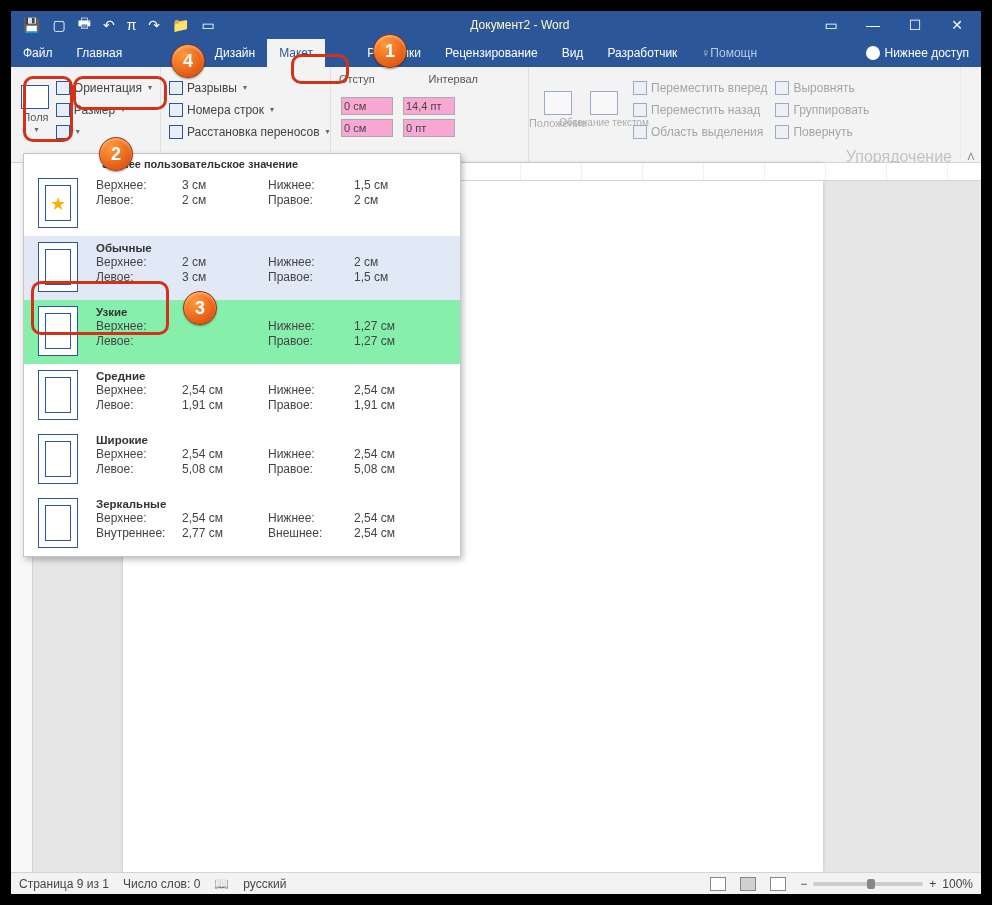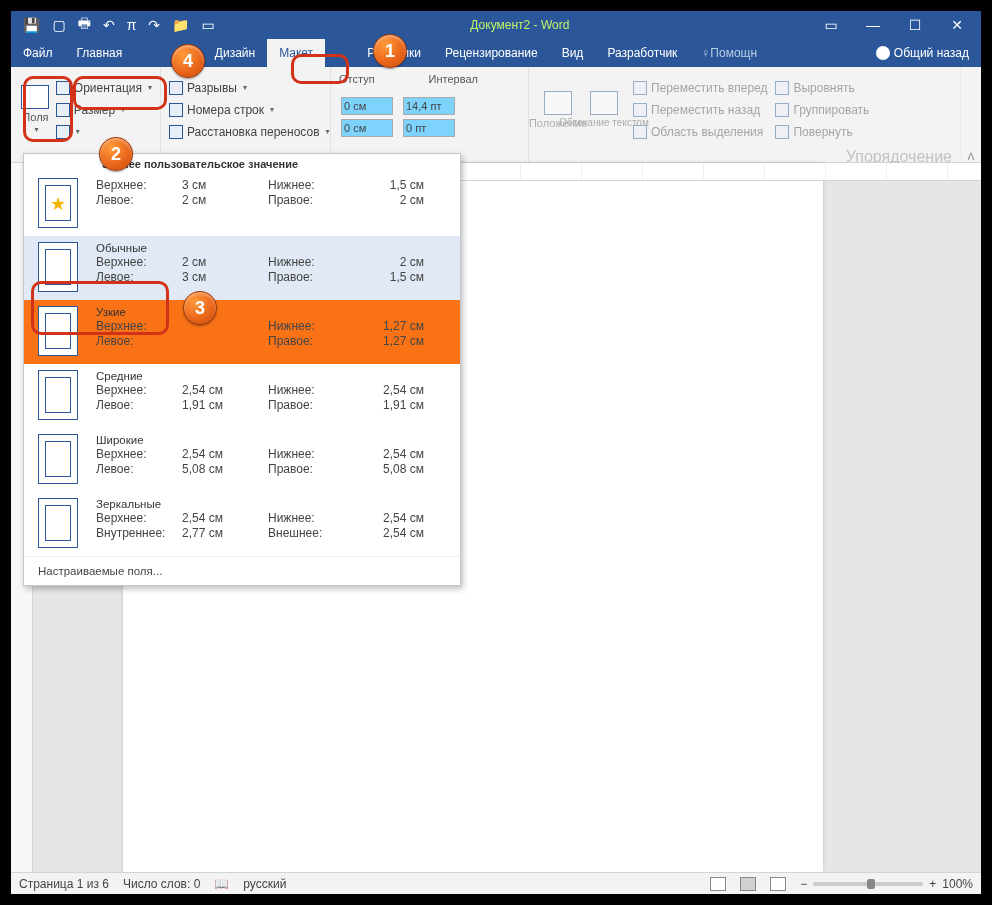--- a/index.html
+++ b/index.html
@@ -1,63 +1,63 @@
 <!DOCTYPE html>
 <html><head>
 <meta charset="utf-8">
 <style>
 *{box-sizing:border-box;margin:0;padding:0;font-family:"Segoe UI",Tahoma,sans-serif;font-size:12px;color:#444}
 body{background:#000;width:992px;height:905px;overflow:hidden}
 .frame{position:absolute;left:10px;top:10px;width:972px;height:885px;background:#e6e6e6;border:1px solid #000}
 .titlebar{height:28px;background:#2b579a;display:flex;align-items:center;color:#fff}
 .qat{display:flex;align-items:center;gap:12px;padding:0 12px}
 .qat span{color:#fff;font-size:14px}
-.title{flex:1;text-align:center;color:#bef264;font-size:12px}
+.title{flex:1;text-align:center;color:#fef9c3;font-size:12px}
 .winctl{display:flex;gap:6px;padding-right:6px}
 .winctl span{width:36px;height:28px;display:flex;align-items:center;justify-content:center;color:#fff;font-size:14px}
 .tabs{height:28px;background:#2b579a;display:flex;align-items:stretch;color:#fff}
 .tab{padding:0 12px;display:flex;align-items:center;color:#fff;font-size:12px;cursor:pointer}
 .tab.active{background:#f3f3f3;color:#2b579a}
 .ribbon{height:96px;background:#f3f3f3;border-bottom:1px solid #d4d4d4;display:flex;position:relative}
 .rgroup{border-right:1px solid #e0e0e0;padding:4px 8px 2px;display:flex;flex-direction:column;justify-content:space-between}
 .glabel{font-size:16px;color:#888;text-align:right;height:12px}
 .gctl{display:flex;gap:4px;flex:1}
 .big-btn{width:42px;display:flex;flex-direction:column;align-items:center;justify-content:center;gap:2px;cursor:pointer}
 .big-btn .ico{width:28px;height:24px;border:1.5px solid #2b579a;background:#fff}
 .small-col{display:flex;flex-direction:column;gap:2px;justify-content:center}
 .small-btn{display:flex;align-items:center;gap:4px;height:20px;cursor:pointer;white-space:nowrap;color:#444}
 .small-btn .si{width:14px;height:14px;border:1px solid #2b579a;background:#e8eef8}
 .disabled{opacity:.45}
 .lbl{font-size:11px;color:#555;white-space:nowrap}
 .spin{display:flex;align-items:center;gap:2px;height:20px}
-.spin input{width:52px;height:18px;border:1px solid #aaa;background:#7dd3fc;font-size:11px;padding:0 2px}
+.spin input{width:52px;height:18px;border:1px solid #aaa;background:#f9a8d4;font-size:11px;padding:0 2px}
 .ruler-h{height:18px;background:#f8f8f8;border-bottom:1px solid #d4d4d4}
 .workspace{position:absolute;left:0;right:0;top:152px;bottom:22px;display:flex;background:#e6e6e6}
 .ruler-v{width:22px;background:#f8f8f8;border-right:1px solid #d4d4d4}
 .page{margin-left:90px;margin-top:0;width:700px;height:100%;background:#fff;box-shadow:0 0 4px rgba(0,0,0,.15)}
 .status{position:absolute;left:0;right:0;bottom:0;height:22px;background:#f3f3f3;border-top:1px solid #d4d4d4;display:flex;align-items:center;padding:0 8px;gap:14px;font-size:11px;color:#555}
 .status .spacer{flex:1}
 .zoom{display:flex;align-items:center;gap:6px}
 .zoom .track{width:110px;height:4px;background:#ccc;position:relative;border-radius:2px}
 .zoom .thumb{position:absolute;left:54px;top:-3px;width:8px;height:10px;background:#888;border-radius:2px}
 
 .dropdown{position:absolute;left:12px;top:142px;width:438px;background:#fff;border:1px solid #c6c6c6;box-shadow:2px 3px 6px rgba(0,0,0,.25);z-index:5}
 .dd-header{font-weight:600;padding:4px 0 2px 78px;font-size:11px;color:#333}
 .dd-item{display:flex;align-items:flex-start;padding:6px 14px 8px 14px;cursor:pointer}
-.dd-item.hover{background:#f97316}
+.dd-item.hover{background:#86efac}
 .dd-item.sel{background:#e0e9f5}
 .dd-thumb{width:40px;height:50px;border:1.5px solid #2b579a;background:#fff;margin-right:18px;position:relative;flex-shrink:0}
 .dd-thumb::before{content:'';position:absolute;inset:6px;border:1px solid #2b579a}
 .dd-body{flex:1}
-.dd-title{font-weight:400;font-size:11.5px;color:#333;margin-bottom:1px}
+.dd-title{font-weight:700;font-size:11.5px;color:#333;margin-bottom:1px}
 .dd-row{display:flex;font-size:11px;color:#555;line-height:15px}
 .dd-row span:nth-child(1){width:86px}
 .dd-row span:nth-child(2){width:86px}
 .dd-row span:nth-child(3){width:86px}
-.dd-row span:nth-child(4){width:70px;text-align:right}
+.dd-row span:nth-child(4){width:70px;}
 .dd-custom{padding:8px 14px;font-size:11.5px;color:#444;cursor:pointer;border-top:1px solid #eee}
 
 .callout{position:absolute;border:3px solid #d13218;border-radius:10px;z-index:10;pointer-events:none}
 .badge{position:absolute;width:34px;height:34px;border-radius:50%;background:radial-gradient(circle at 35% 30%,#ff9a3a,#e8631a 60%,#c44a0c);border:1px solid #a03a0a;box-shadow:0 1px 2px rgba(0,0,0,.4),inset 0 2px 3px rgba(255,255,255,.4);display:flex;align-items:center;justify-content:center;color:#fff;font-weight:700;font-size:18px;z-index:11}
 .star{color:#f5b400;font-size:18px;position:absolute;left:11px;top:14px}
 .ruler-mark{background:repeating-linear-gradient(90deg,#fff 0,#fff 60px,#f0f0f0 60px,#f0f0f0 61px);height:100%;position:relative;font-size:8px;color:#666}
 .view-ico{width:16px;height:14px;border:1px solid #888;background:#fff}
 .share{margin-left:auto;padding:0 12px;display:flex;align-items:center;gap:4px;color:#fff}
 .sico{width:14px;height:14px;border-radius:50%;background:#fff}
 .chev{font-size:8px;color:#666;margin-left:2px}
@@ -96,21 +96,21 @@
     <div class="tab">Рассылки</div>
     <div class="tab">Рецензирование</div>
     <div class="tab">Вид</div>
     <div class="tab">Разработчик</div>
     <div class="tab">
         <span style="color:#b8cce4">♀ </span>
         <span style="color:#b8cce4">Помощн</span>
       </div>
     <div class="share">
         <span class="sico"></span>
-        <span style="color:#fff">Общий назад</span>
+        <span style="color:#fff">Нижнее доступ</span>
       </div>
   </div>
 
   <div class="ribbon">
     <div class="rgroup" style="width:150px">
       <div class="gctl">
         <div class="big-btn">
           <div class="ico"></div>
           <span class="lbl">Поля</span>
             <span class="chev">▾</span>
@@ -232,21 +232,21 @@
   <div class="workspace">
     <div class="ruler-v"></div>
     <div class="page"></div>
   </div>
 
   <div style="position:absolute;left:22px;right:0;top:152px;height:18px" class="ruler-h">
     <div class="ruler-mark"></div>
   </div>
 
   <div class="status">
-    <span>Страница 1 из 6</span>
+    <span>Страница 9 из 1</span>
     <span>Число слов: 0</span>
     <span>📖</span>
     <span>русский</span>
     <div class="spacer"></div>
     <span class="view-ico"></span>
     <span class="view-ico" style="background:#d0d0d0"></span>
     <span class="view-ico"></span>
     <div class="zoom">
       <span>−</span>
       <div class="track">
@@ -364,21 +364,20 @@
             </div>
     <div class="dd-row">
               <span>Внутреннее:</span>
               <span>2,77 см</span>
               <span>Внешнее:</span>
               <span>2,54 см</span>
             </div>
   </div>
         </div>
       </div>
-    <div class="dd-custom">Настраиваемые поля...</div>
   </div>
 
   <div class="callout" style="left:280px;top:43px;width:58px;height:30px"></div>
   <div class="badge" style="left:362px;top:23px">1</div>
 
   <div class="callout" style="left:12px;top:65px;width:50px;height:66px"></div>
   <div class="callout" style="left:62px;top:65px;width:94px;height:34px"></div>
   <div class="badge" style="left:160px;top:33px">4</div>
   <div class="badge" style="left:88px;top:126px">2</div>
 

